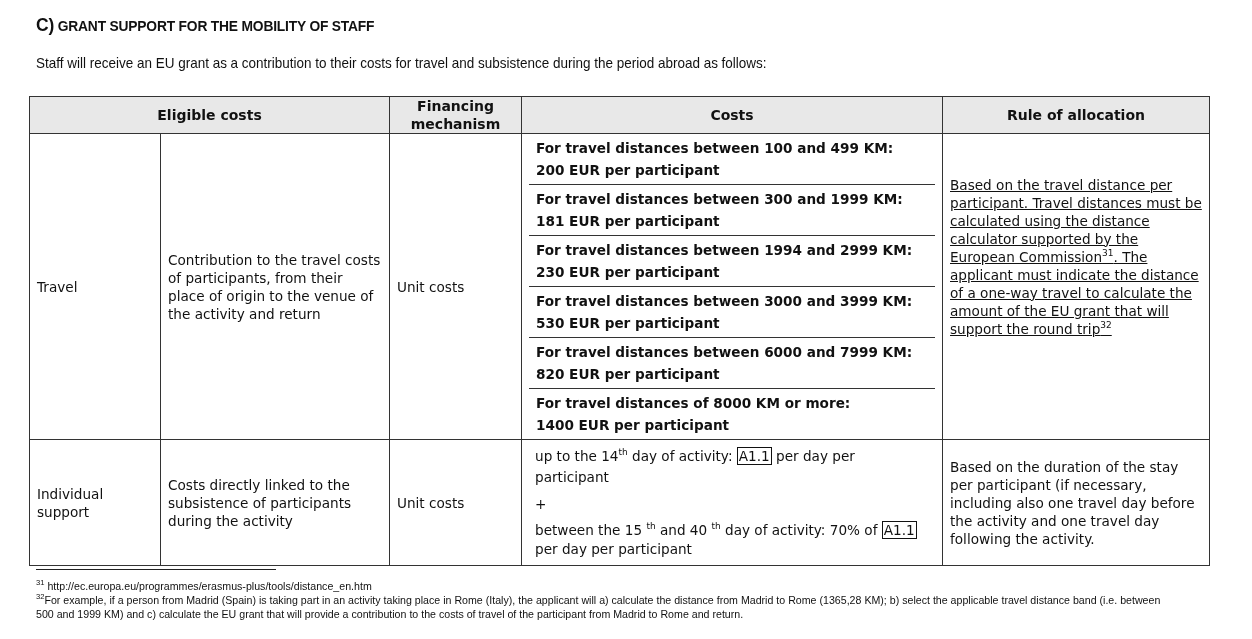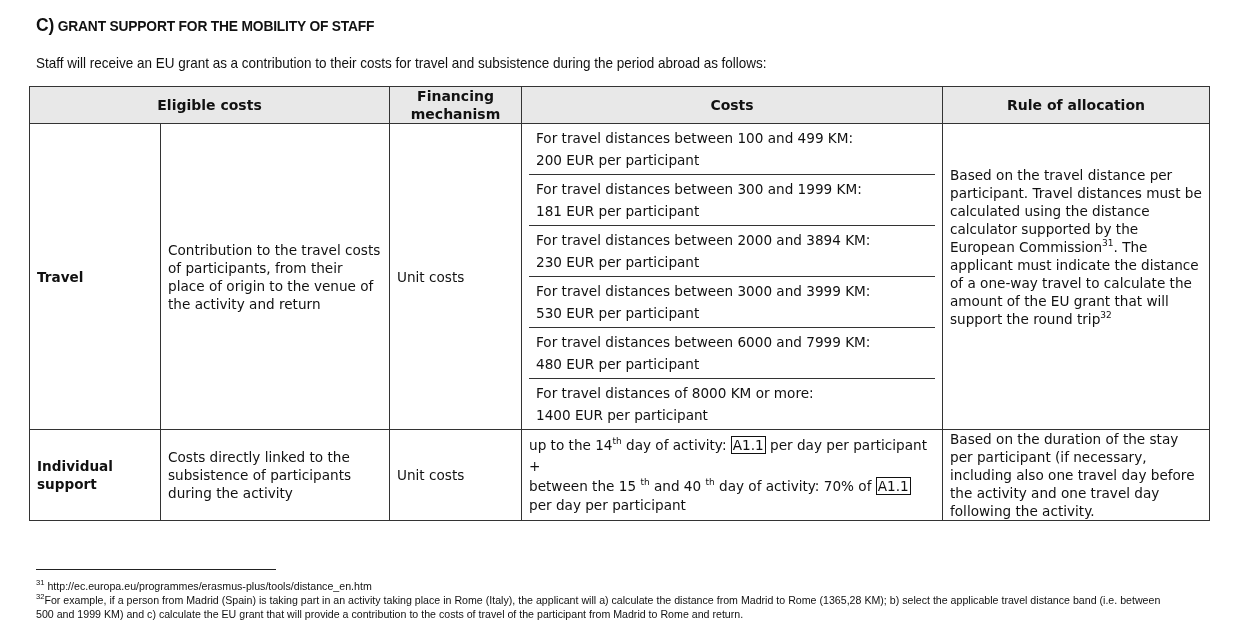--- a/index.html
+++ b/index.html
@@ -12,41 +12,41 @@
     font-family: "Liberation Sans", sans-serif; font-weight: bold;
     font-size: 15px; letter-spacing: -0.2px; transform: scaleX(0.92); transform-origin: left;
   }
   .heading .prefix { font-size: 19px; }
   .intro {
     position: absolute; left: 36px; top: 55px;
     font-family: "Liberation Sans", sans-serif; font-size: 14.5px;
     transform: scaleX(0.93); transform-origin: left; white-space: nowrap;
   }
   table.grant {
-    position: absolute; left: 29px; top: 86px;
+    position: absolute; left: 29px; top: 96px;
     width: 1180px; border-collapse: collapse; table-layout: fixed;
     font-size: 13.6px; line-height: 18px;
   }
   table.grant th, table.grant td { border: 1.5px solid #333; vertical-align: middle; }
   table.grant th {
     background: #e8e8e8; font-weight: bold; font-size: 14px; line-height: 18px;
     text-align: center; height: 34px; padding: 0 4px;
   }
   table.grant td { padding: 0 7px; }
-  .cat { font-weight: bold; }
-  td.amount-cell { padding: 0; vertical-align: top; }
+  .cat { font-weight: normal; }
+  td.amount-cell { padding: 0; vertical-align: top; font-weight: bold; }
   .band {
     border-bottom: 1.5px solid #333; padding: 4px 7px 3px 7px; line-height: 21.5px;
   }
   .band:last-child { border-bottom: none; }
   .boxed { border: 1px solid #111; padding: 0 1px; }
   sup { font-size: 9px; line-height: 0; }
   td.rule { line-height: 18px; padding: 2px 6px; }
   .amount-indiv { line-height: 17.5px; padding: 5px 7px 5px 7px; }
-  .amount-indiv p { margin: 0; line-height: 21px; }
+  .amount-indiv p { margin: 6px; line-height: 21px; }
   .fn-rule {
     position: absolute; left: 36px; top: 569px; width: 240px; border-top: 1px solid #222;
   }
   .footnotes {
     position: absolute; left: 36px; top: 579px; width: 1190px;
     font-family: "Liberation Sans", sans-serif; font-size: 11.2px; line-height: 14px;
     transform: scaleX(0.95); transform-origin: left;
   }
   .footnotes p { margin: 0; }
   .footnotes sup { font-size: 8px; }
@@ -85,37 +85,37 @@
       <td class="amount-cell">
         <div class="band">
           <div>For travel distances between 100 and 499 KM:</div>
           <div>200 EUR per participant</div>
         </div>
         <div class="band">
           <div>For travel distances between 300 and 1999 KM:</div>
           <div>181 EUR per participant</div>
         </div>
         <div class="band">
-          <div>For travel distances between 2000 and 3894 KM:</div>
+          <div>For travel distances between 1994 and 2999 KM:</div>
           <div>230 EUR per participant</div>
         </div>
         <div class="band">
           <div>For travel distances between 3000 and 3999 KM:</div>
           <div>530 EUR per participant</div>
         </div>
         <div class="band">
           <div>For travel distances between 6000 and 7999 KM:</div>
-          <div>480 EUR per participant</div>
+          <div>820 EUR per participant</div>
         </div>
         <div class="band">
           <div>For travel distances of 8000 KM or more:</div>
           <div>1400 EUR per participant</div>
         </div>
       </td>
-      <td class="rule" style="padding-bottom:60px;"><span>Based on the travel distance per participant. Travel distances must be calculated using the distance calculator supported by the European Commission</span><sup>31</sup><span>. The applicant must indicate the distance of a one-way travel to calculate the amount of the EU grant that will support the round trip</span><sup>32</sup></td>
+      <td class="rule" style="padding-bottom:60px;text-decoration:underline;"><span>Based on the travel distance per participant. Travel distances must be calculated using the distance calculator supported by the European Commission</span><sup>31</sup><span>. The applicant must indicate the distance of a one-way travel to calculate the amount of the EU grant that will support the round trip</span><sup>32</sup></td>
     </tr>
     <tr>
       <td class="cat">Individual support</td>
       <td>Costs directly linked to the subsistence of participants during the activity</td>
       <td>Unit costs</td>
       <td class="amount-indiv">
         <p><span>up to the 14</span><sup>th</sup><span> day of activity: </span><span class="boxed">A1.1</span><span> per day per participant</span></p>
         <p>+</p>
         <p style="line-height:19px;"><span>between the 15 </span><sup>th</sup><span> and 40 </span><sup>th</sup><span> day of activity: 70% of </span><span class="boxed">A1.1</span><span> per day per participant</span></p>
       </td>

